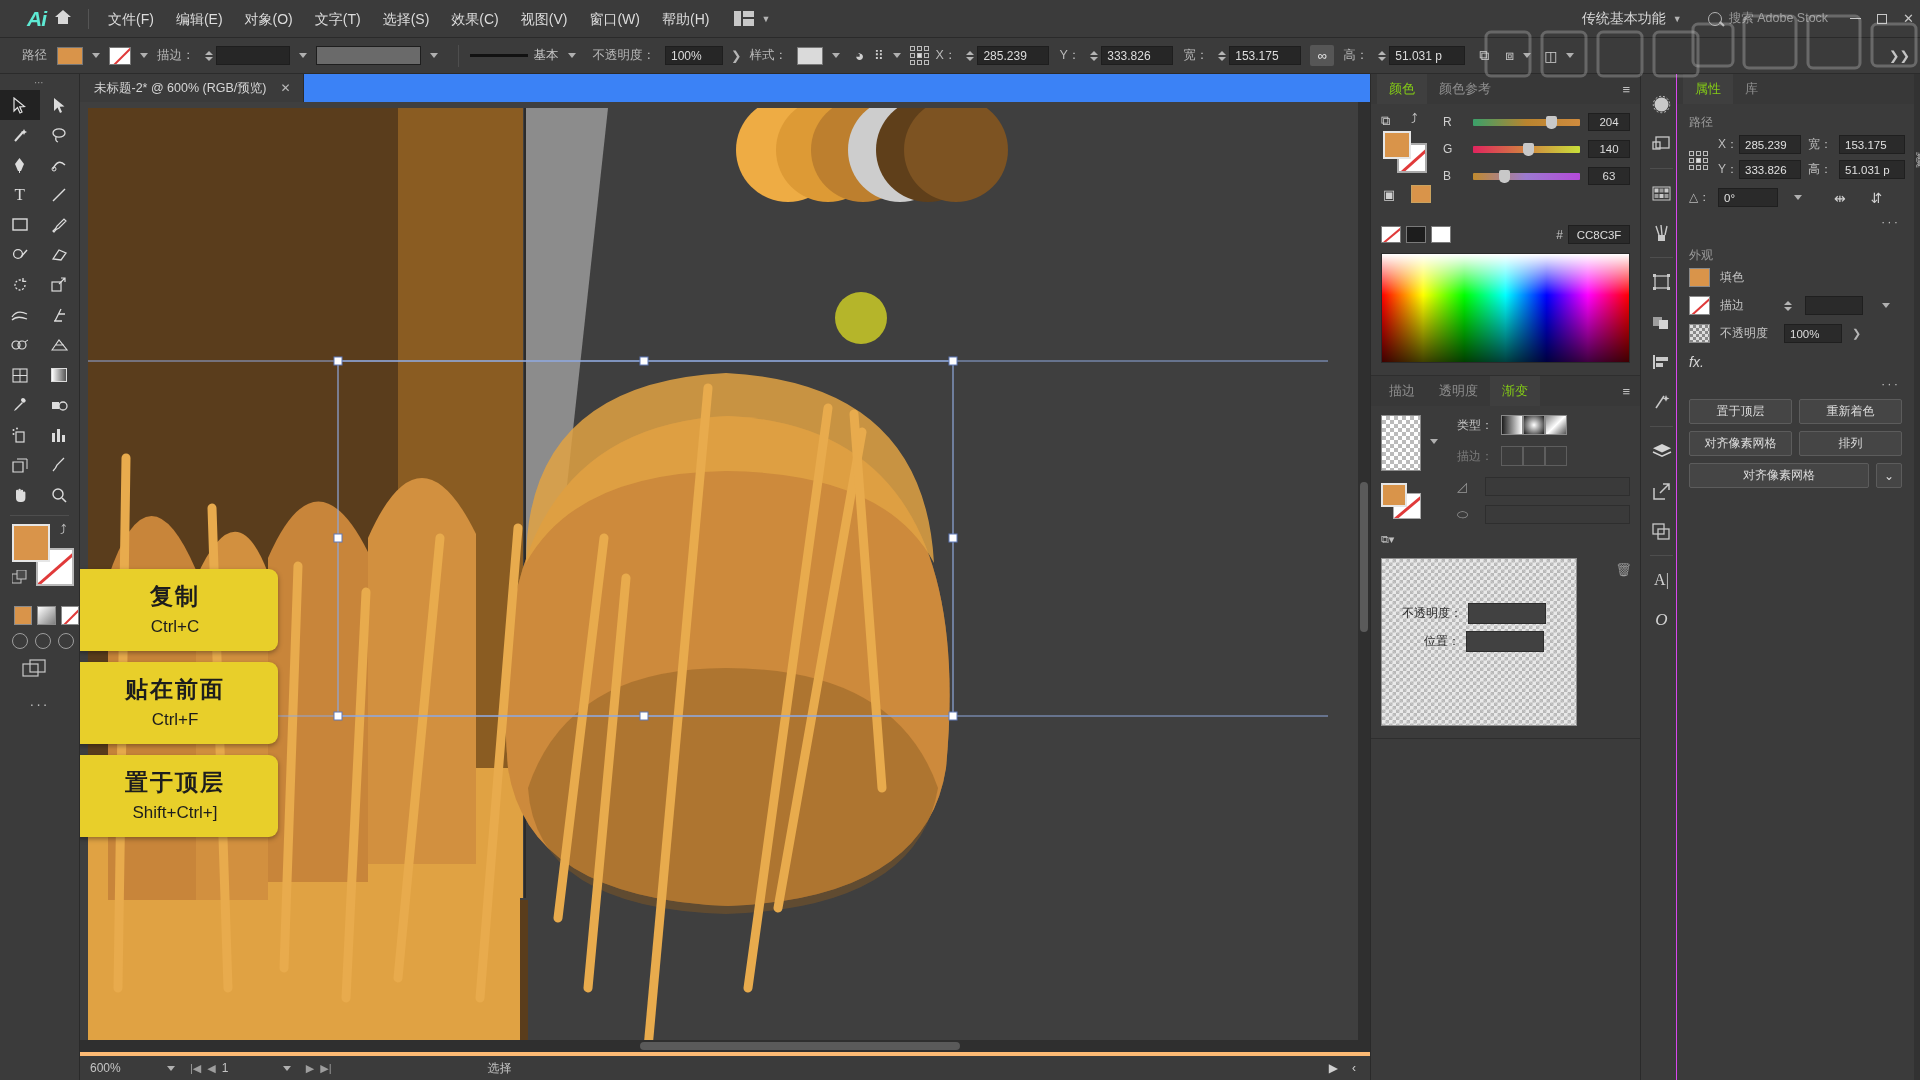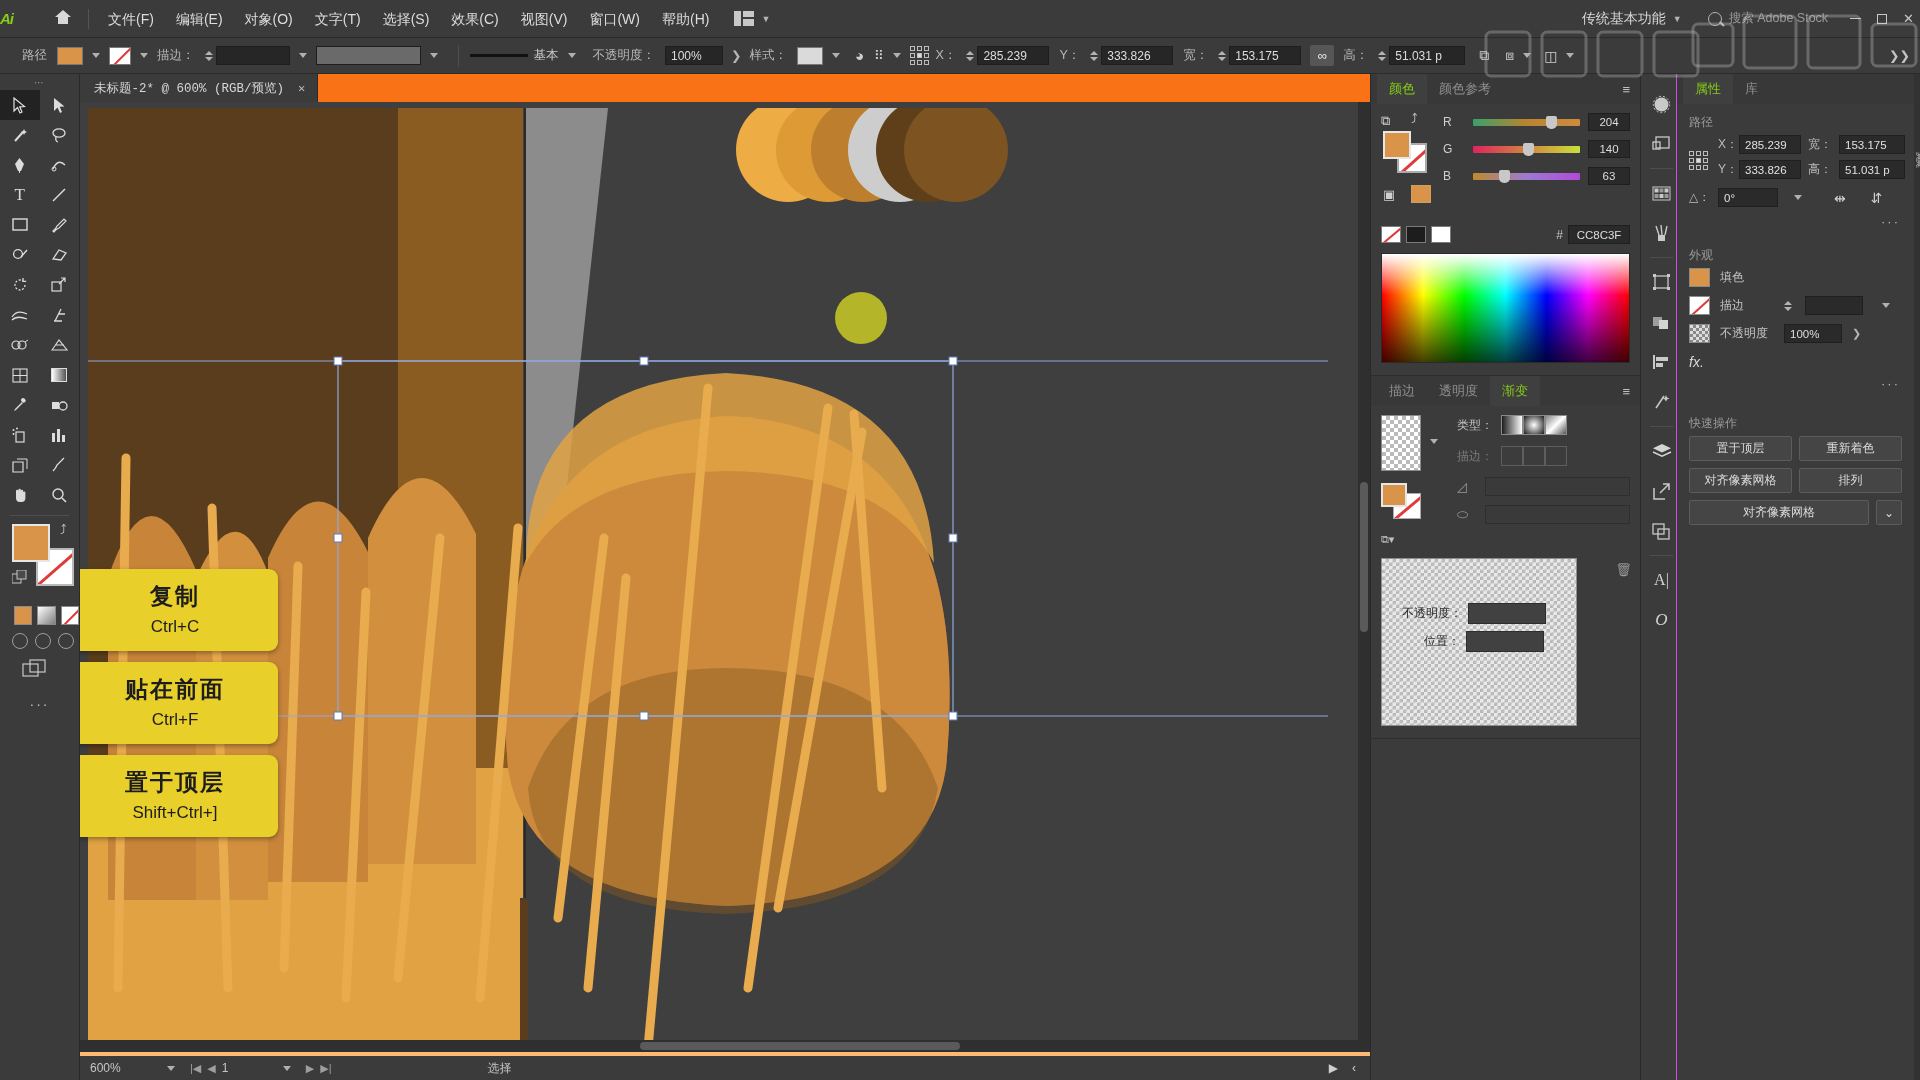--- a/index.html
+++ b/index.html
@@ -3,21 +3,21 @@
 <meta charset="utf-8">
 <style>
   * { box-sizing: border-box; margin:0; padding:0; }
   html,body { width:1920px; height:1080px; overflow:hidden; background:#323232;
     font-family:"Liberation Sans","DejaVu Sans",sans-serif; }
   body { position:relative; color:#d4d4d4; font-size:13px; -webkit-font-smoothing:antialiased; }
 
   
   #menubar { position:absolute; left:0; top:0; width:1920px; height:38px;
     background:#3b3b3b; border-bottom:1px solid #2a2a2a; display:flex; align-items:center; }
-  .ai-logo { width:46px; text-align:left; color:#84cc16; font-weight:bold; font-size:15px;
+  .ai-logo { width:46px; text-align:right; color:#5eead4; font-weight:bold; font-size:21px;
     font-style:italic; letter-spacing:-1px; }
   .home-ico { width:34px; text-align:center; color:#d0d0d0; font-size:15px; }
   .menu-div { width:1px; height:20px; background:#555; margin:0 8px; }
   .menu-item { padding:0 11px; height:38px; line-height:38px; font-size:14px; color:#dcdcdc;
     white-space:nowrap; cursor:default; }
   .arrange-ico { display:inline-flex; width:20px; height:15px; margin-left:14px; }
   .arrange-ico i { display:block; background:#c8c8c8; }
   .ar-l { width:7px; height:15px; }
   .ar-r { width:11px; height:15px; margin-left:2px;
     background:linear-gradient(#c8c8c8 0 6px,#3b3b3b 6px 8px,#c8c8c8 8px 15px) !important; }
@@ -86,21 +86,21 @@
   .mm-grad { background:linear-gradient(135deg,#fff,#7e7e7e); }
   .mm-none { background:#fff; position:relative; overflow:hidden; }
   .mm-none::after{content:"";position:absolute;left:-3px;top:8px;width:28px;height:2px;
     background:#e03a3a;transform:rotate(-45deg);}
   .draw-modes { display:flex; gap:7px; margin:8px 0 0 12px; color:#c2c2c2; }
   .draw-modes i { width:16px; height:16px; border:1px solid #9d9d9d; border-radius:50%; display:block;}
   .scr-mode { margin:10px 0 0 22px; }
   .tb-more { text-align:center; margin-top:14px; color:#bdbdbd; letter-spacing:2px; font-size:14px; }
 
   
-  #doctab { position:absolute; left:80px; top:74px; width:1290px; height:28px; background:#f97316;font-family:Liberation Mono, monospace; }
+  #doctab { position:absolute; left:80px; top:74px; width:1290px; height:28px; background:#3b82f6; }
   .tabchip { display:inline-flex; align-items:center; height:28px; padding:0 12px 0 14px;
     background:#3b3b3b; font-size:12.5px; color:#d6d6d6; border-right:1px solid #2a2a2a; }
   .tabchip .x { margin-left:14px; color:#bbb; font-size:12px; }
 
   
   #canvaswrap { position:absolute; left:80px; top:102px; width:1290px; height:950px;
     background:#3f3f3f; overflow:hidden; }
   #artboard { position:absolute; left:8px; top:6px; width:1240px; height:960px; overflow:hidden; }
   .scroll-v { position:absolute; right:0; top:102px; width:12px; height:950px; background:#2f2f2f; }
   .scroll-v i { position:absolute; left:2px; top:380px; width:8px; height:150px; background:#5a5a5a;
@@ -928,21 +928,20 @@
   </div>
   <div class="appear-row">
     <span class="ap-sw opa"></span>
     <span class="ap-lbl">不透明度</span>
     <span class="ap-ctl" style="width:58px">100%</span>
     <span style="color:#b5b5b5;font-size:11px">❯</span>
   </div>
   <div style="padding:2px 12px 0;color:#d6d6d6;font-style:italic;font-size:14px">fx.</div>
   <div class="pr-dots" style="padding-top:6px">···</div>
 
-  <div class="pr-sect" style="padding-top:16px">快速操作</div>
   <div class="pr-row">
     <span class="pr-btn">置于顶层</span>
     <span class="pr-btn">重新着色</span>
   </div>
   <div class="pr-row">
     <span class="pr-btn">对齐像素网格</span>
     <span class="pr-btn">排列</span>
   </div>
   <div class="pr-row">
     <span class="pr-btn">对齐像素网格</span>

